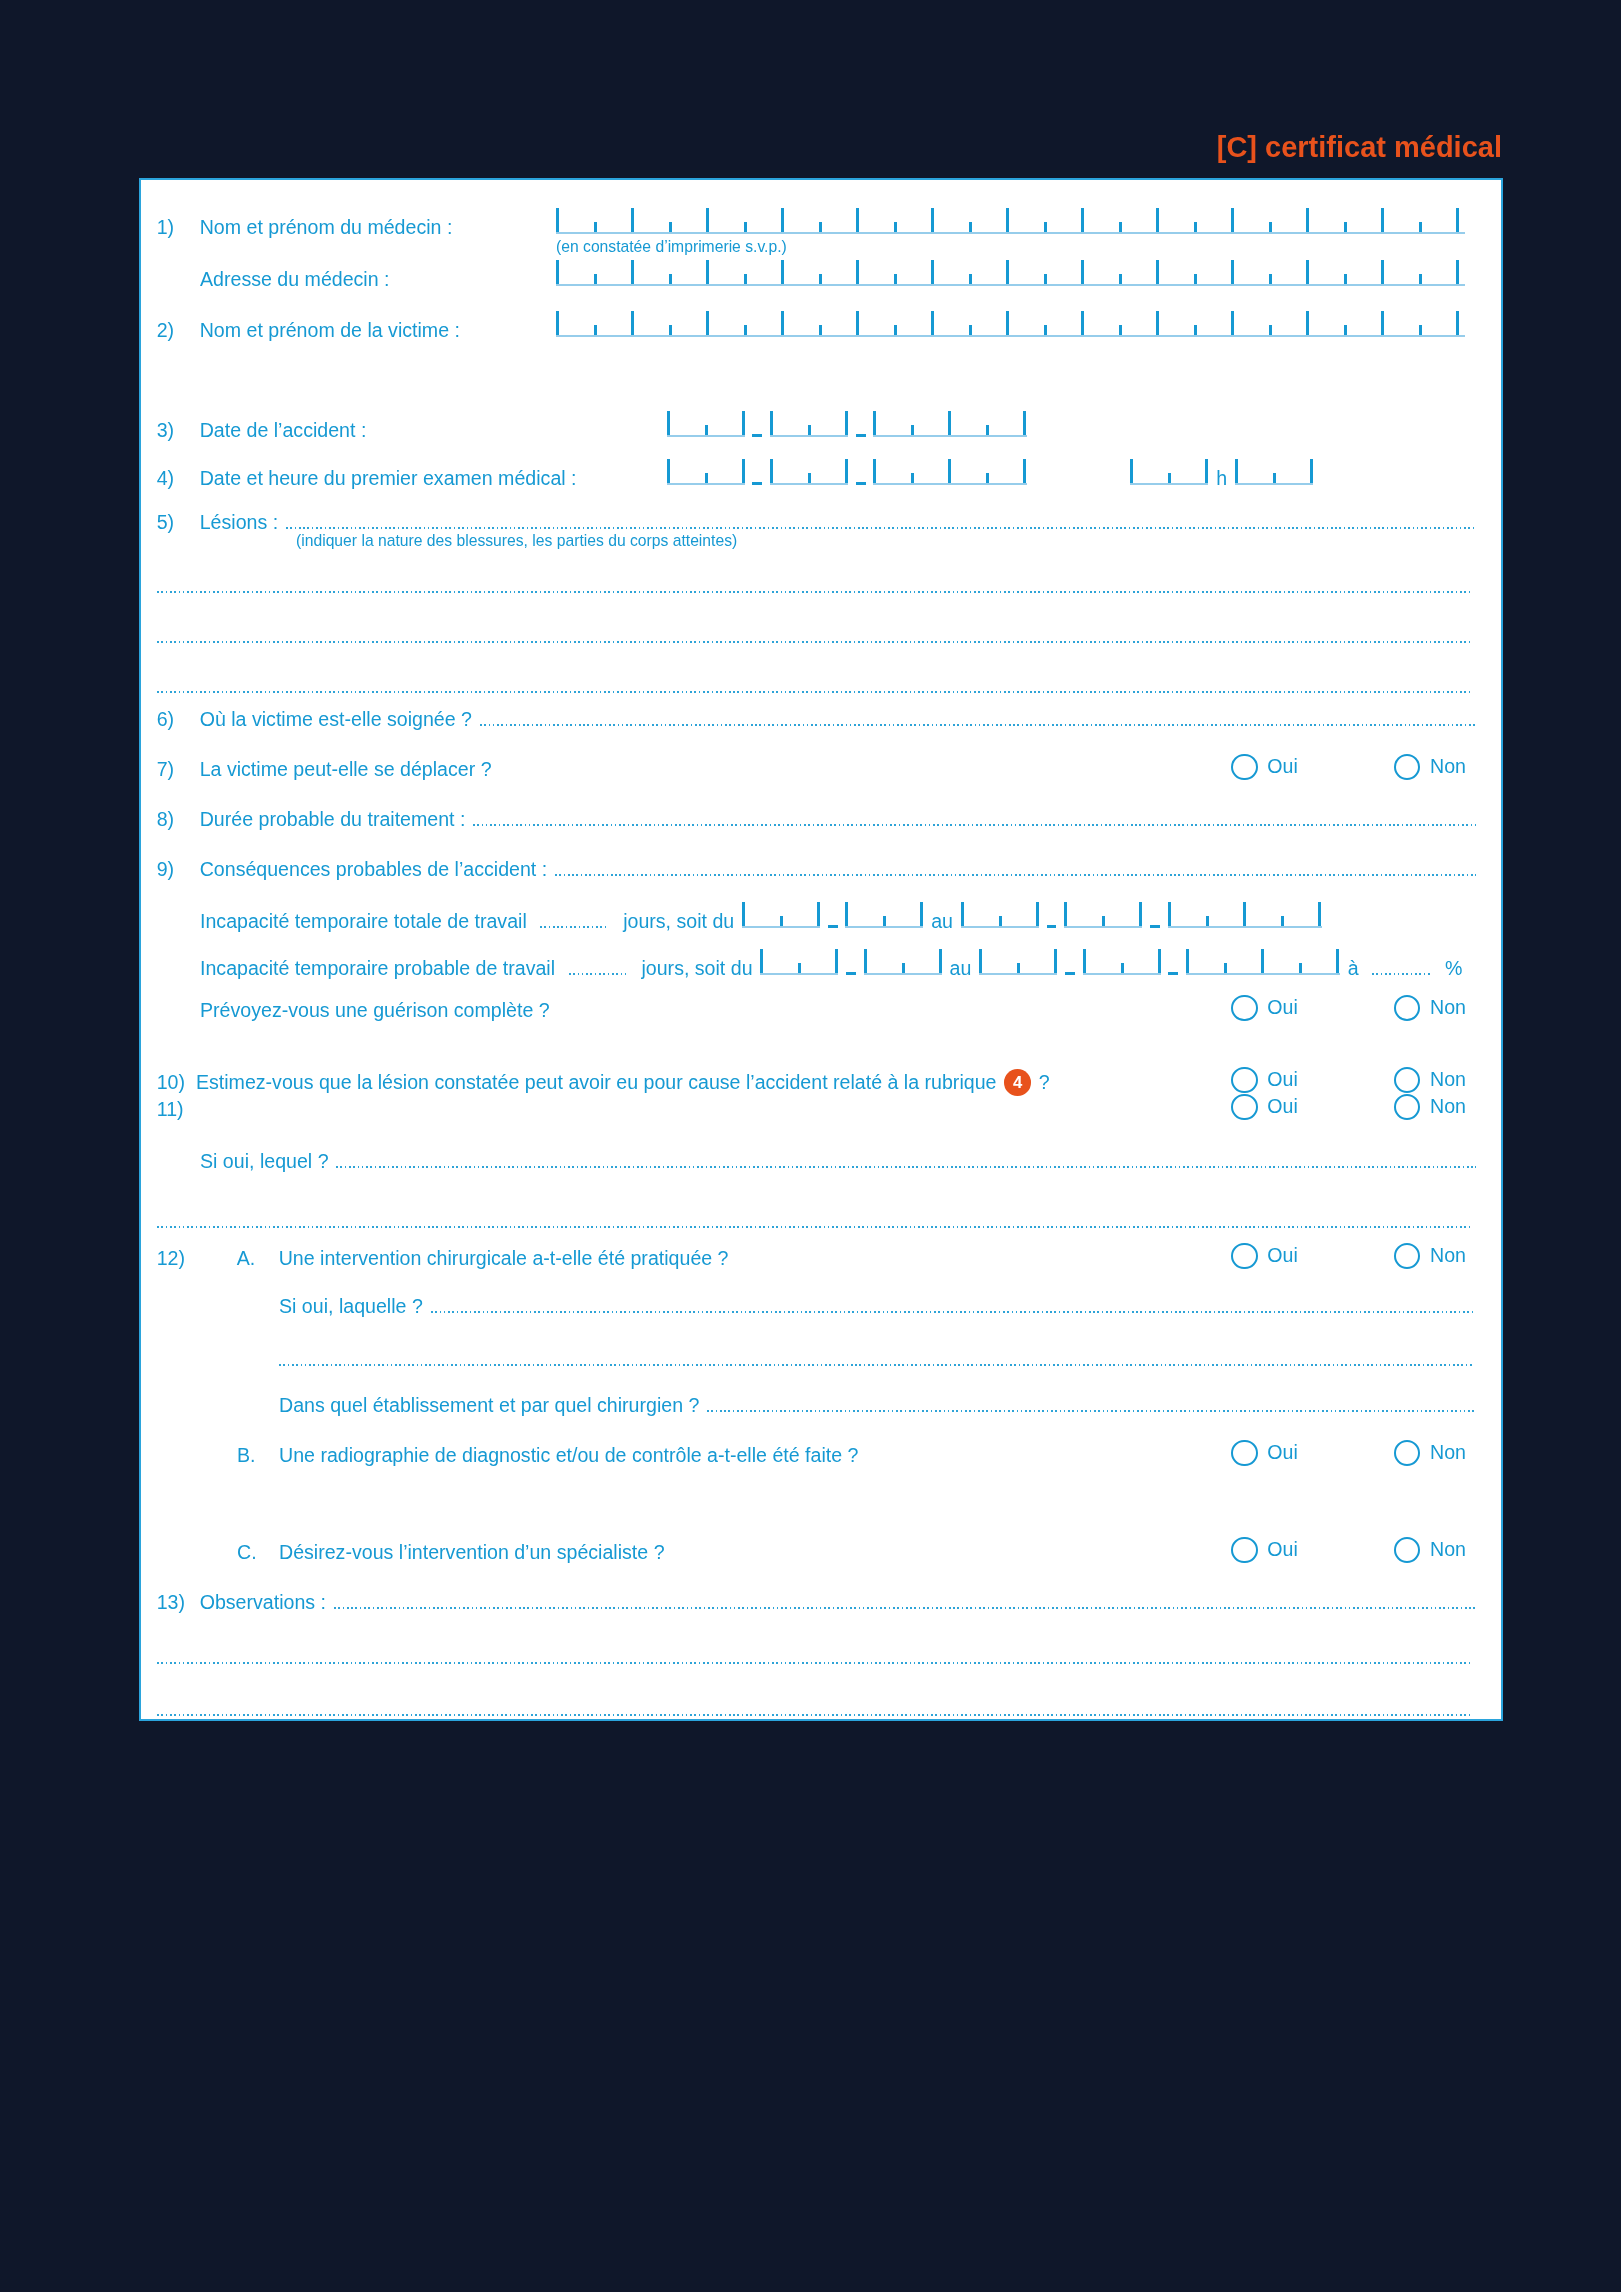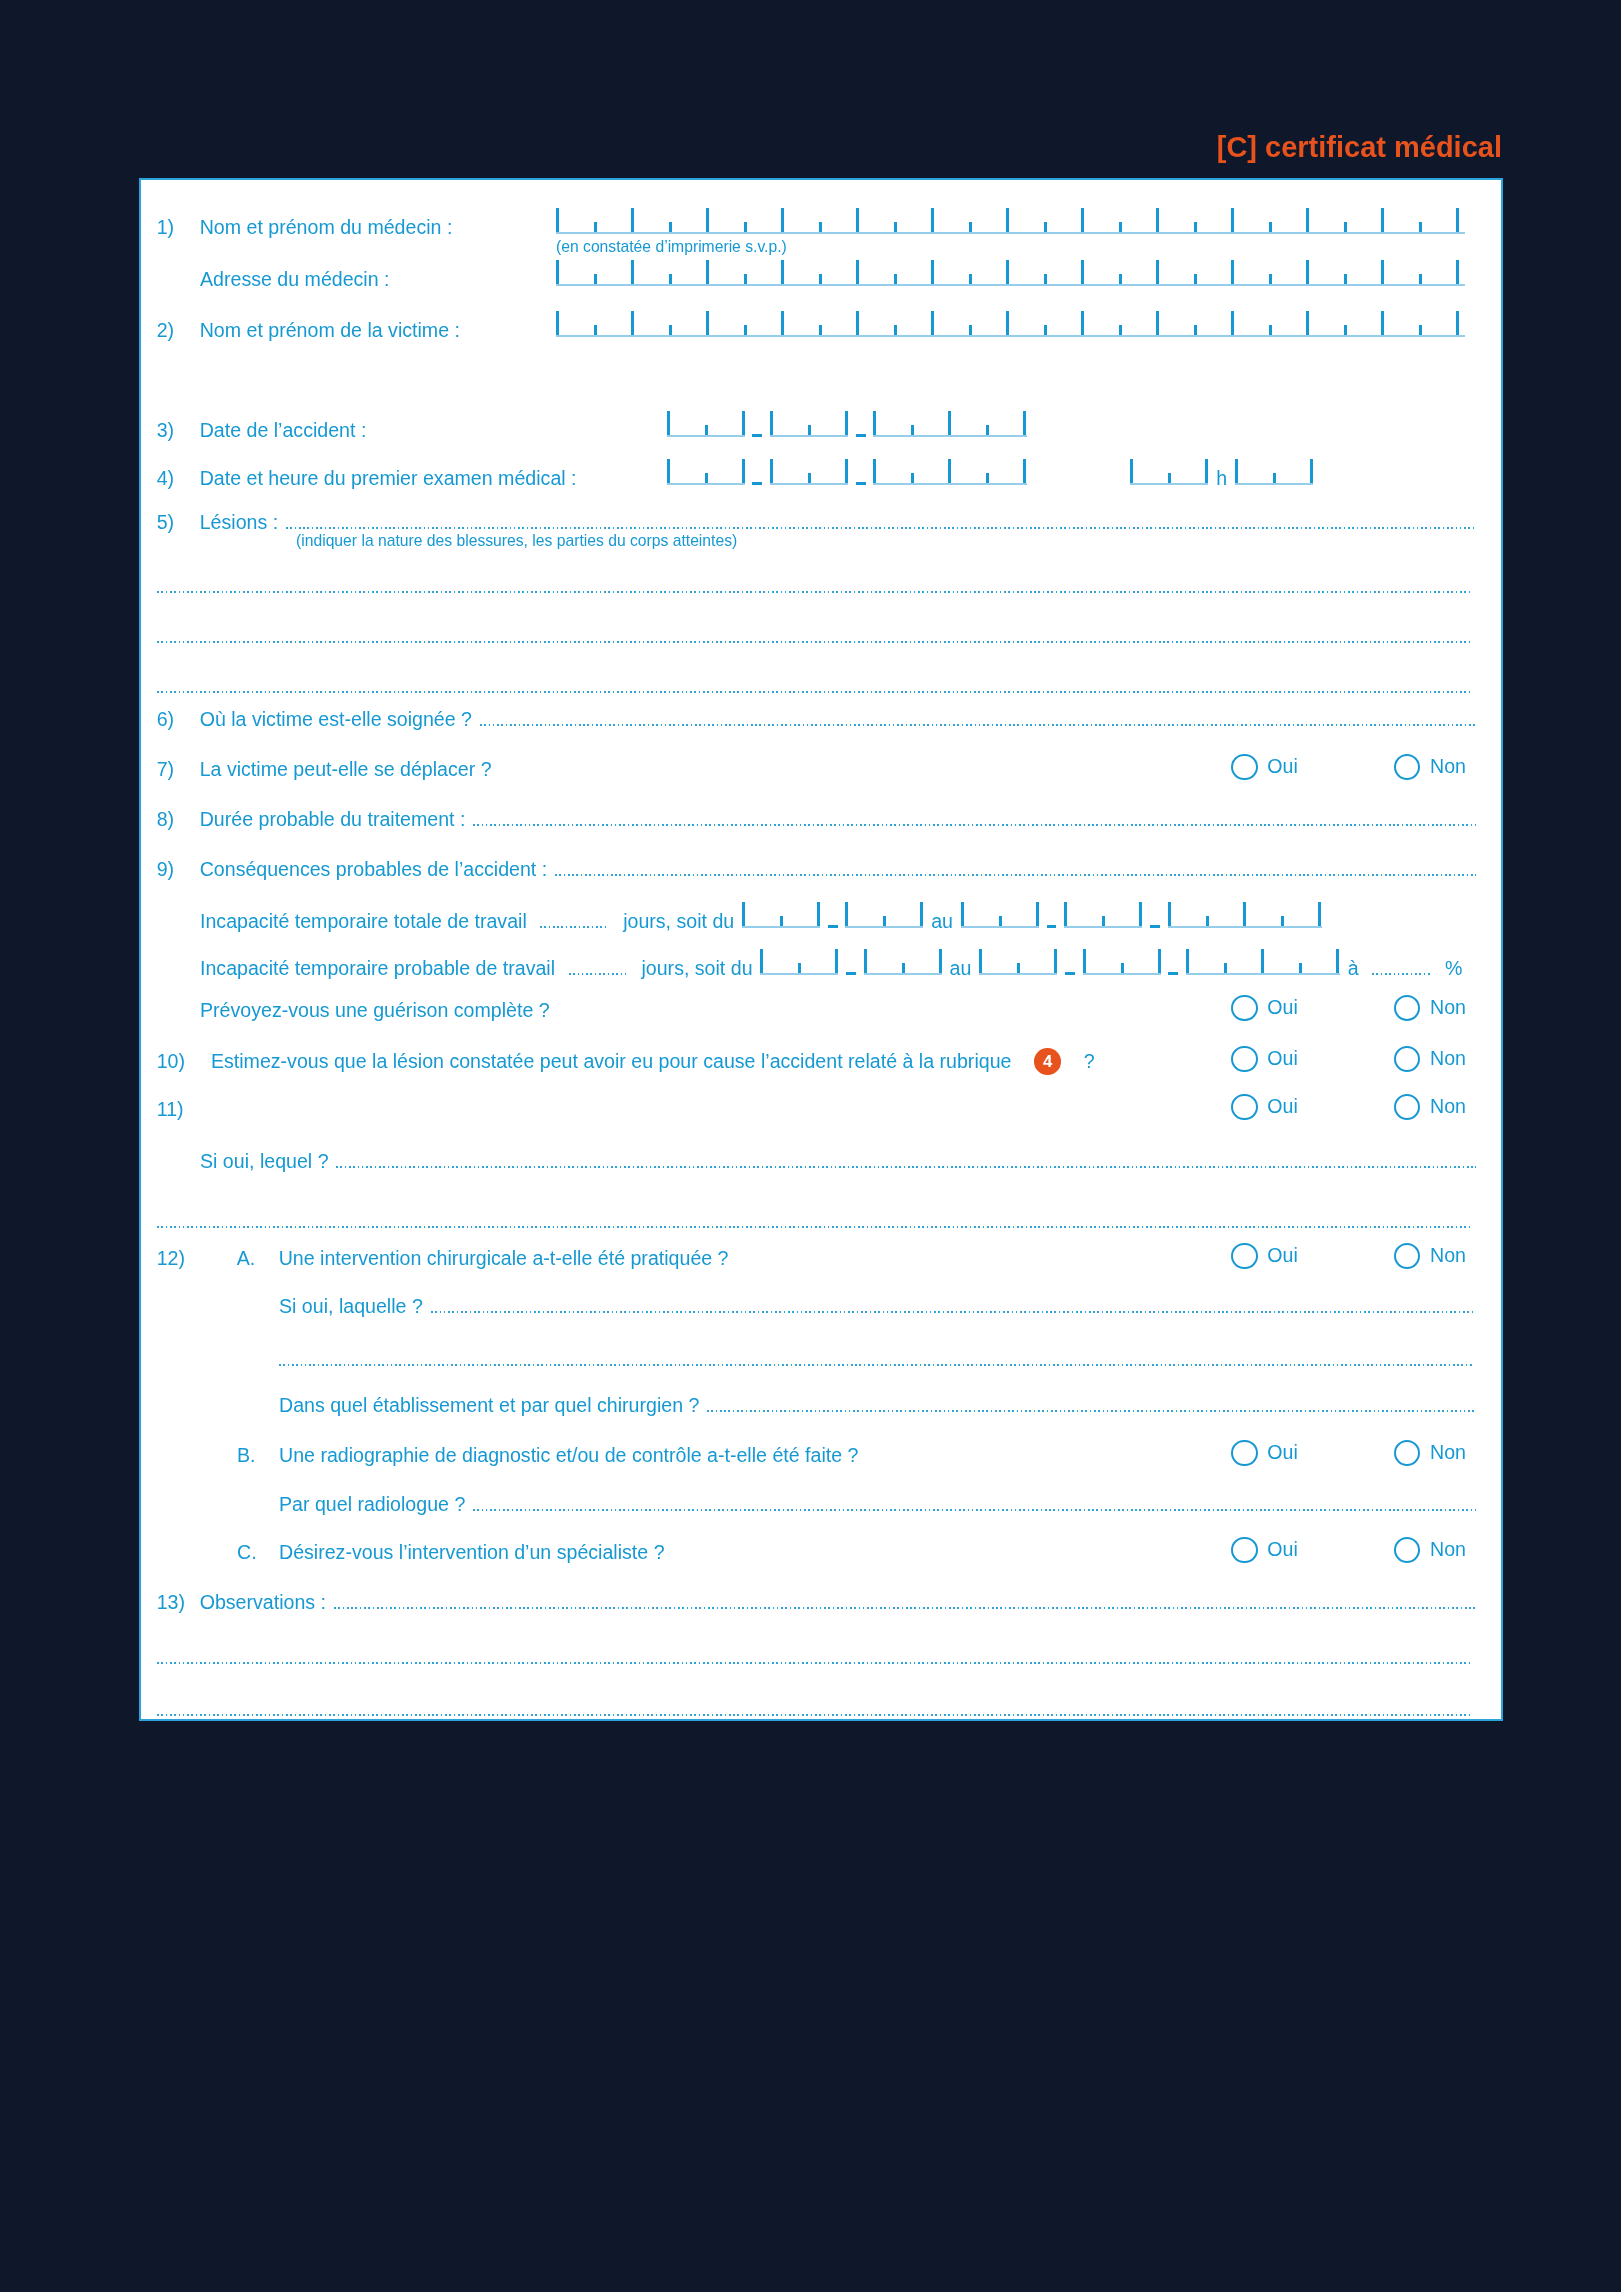--- a/index.html
+++ b/index.html
@@ -230,21 +230,21 @@
             <span class="radio"></span>
             <span class="optlabel">Oui</span>
           </span>
         <span class="opt">
             <span class="radio"></span>
             <span class="optlabel">Non</span>
           </span>
       </span>
     </div>
 
-    <div class="row pl16" style="top:868px;gap:19px">
+    <div class="row pl16" style="top:889px;gap:4px">
       <span class="num" style="margin-right:-7.8px">10)</span>
       <span class="lbl">Estimez-vous que la lésion constatée peut avoir eu pour cause l’accident relaté à la rubrique</span>
       <span class="badge">4</span>
       <span class="lbl">?</span>
       <span class="yesno">
         <span class="opt">
             <span class="radio"></span>
             <span class="optlabel">Oui</span>
           </span>
         <span class="opt">
@@ -309,24 +309,20 @@
             <span class="radio"></span>
             <span class="optlabel">Oui</span>
           </span>
         <span class="opt">
             <span class="radio"></span>
             <span class="optlabel">Non</span>
           </span>
       </span>
     </div>
 
-    <div class="row pl141" style="top:1311px">
-      <span class="lbl">Par quel radiologue ?</span>
-      <span class="dots grow"></span>
-    </div>
 
     <div class="row pl98" style="top:1359px">
       <span class="letter">C.</span>
       <span class="lbl">Désirez-vous l’intervention d’un spécialiste ?</span>
       <span class="yesno">
         <span class="opt">
             <span class="radio"></span>
             <span class="optlabel">Oui</span>
           </span>
         <span class="opt">

